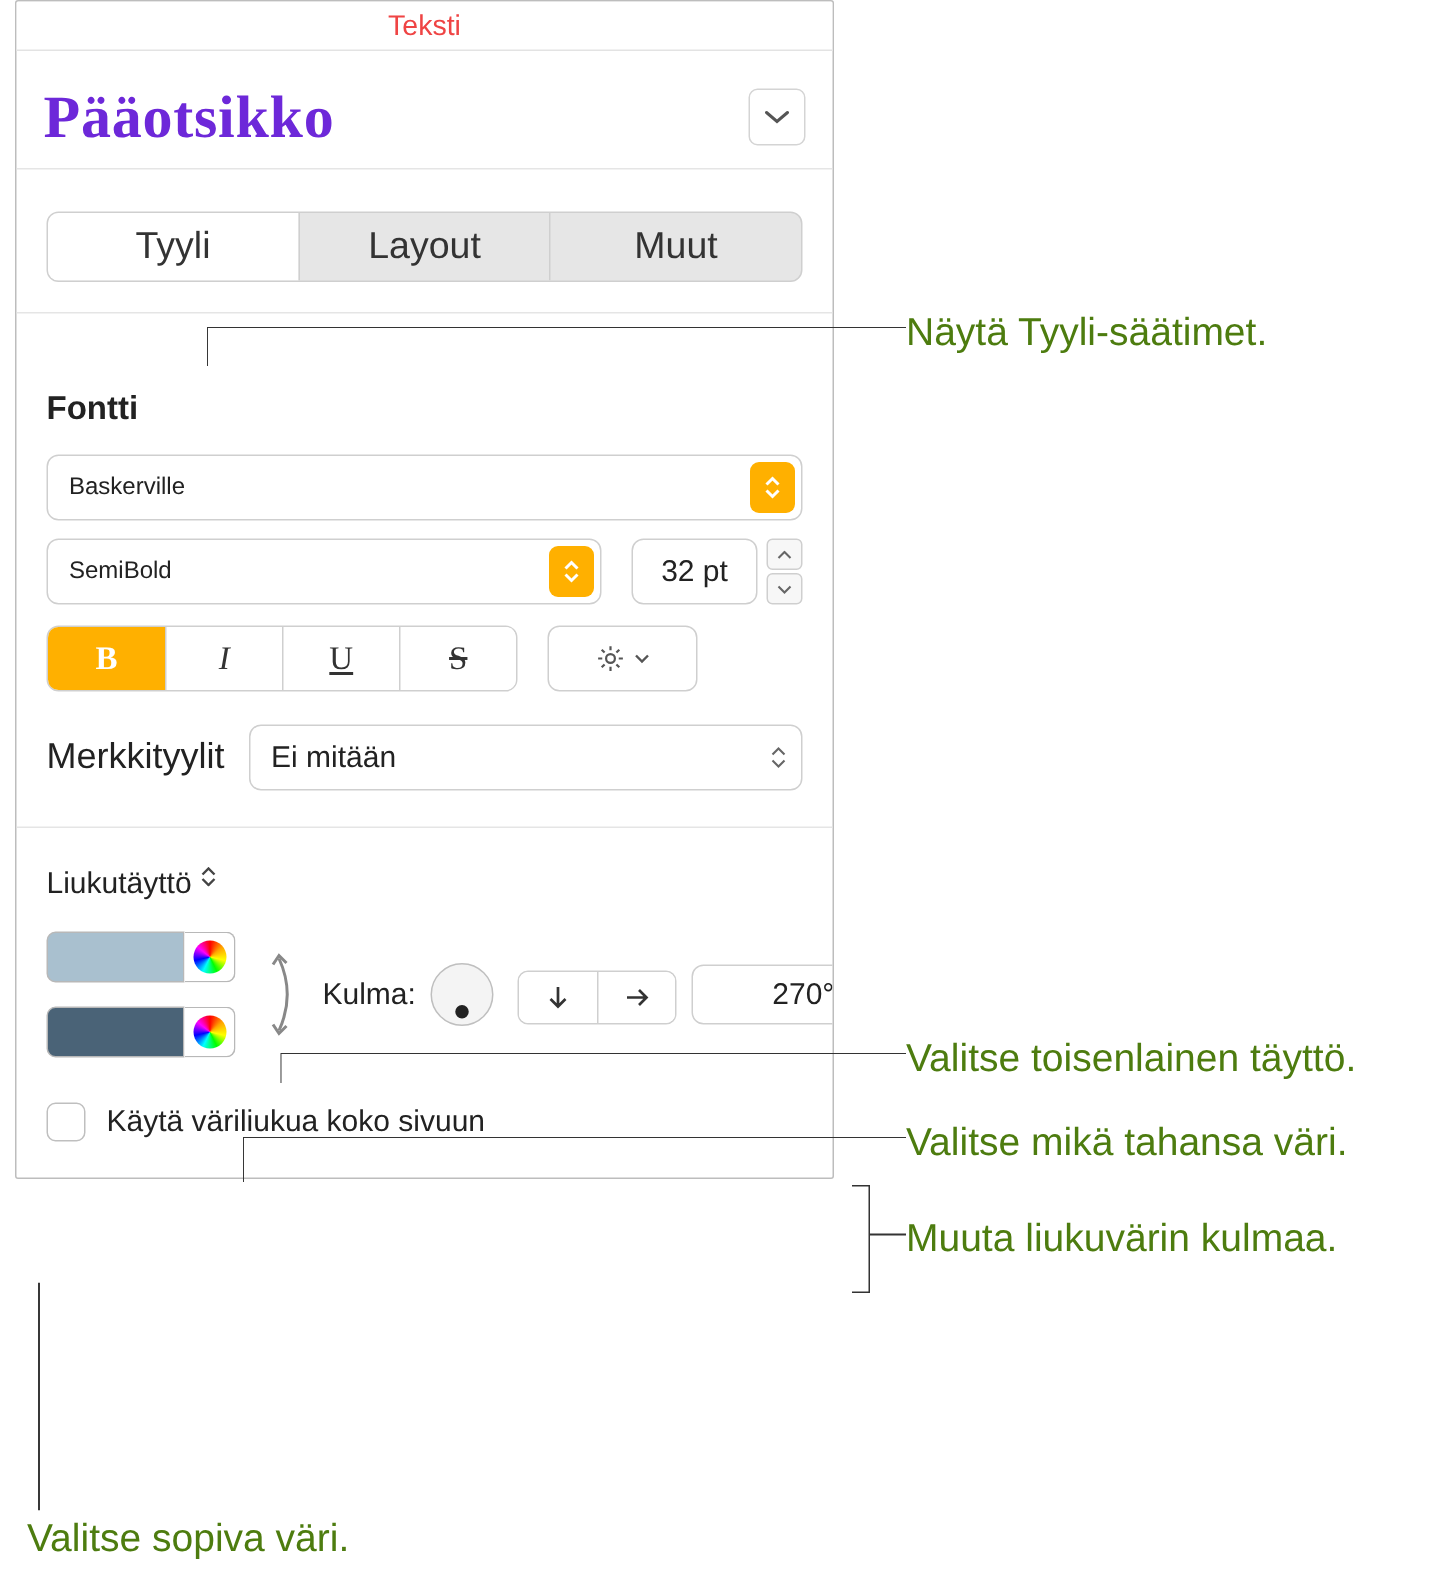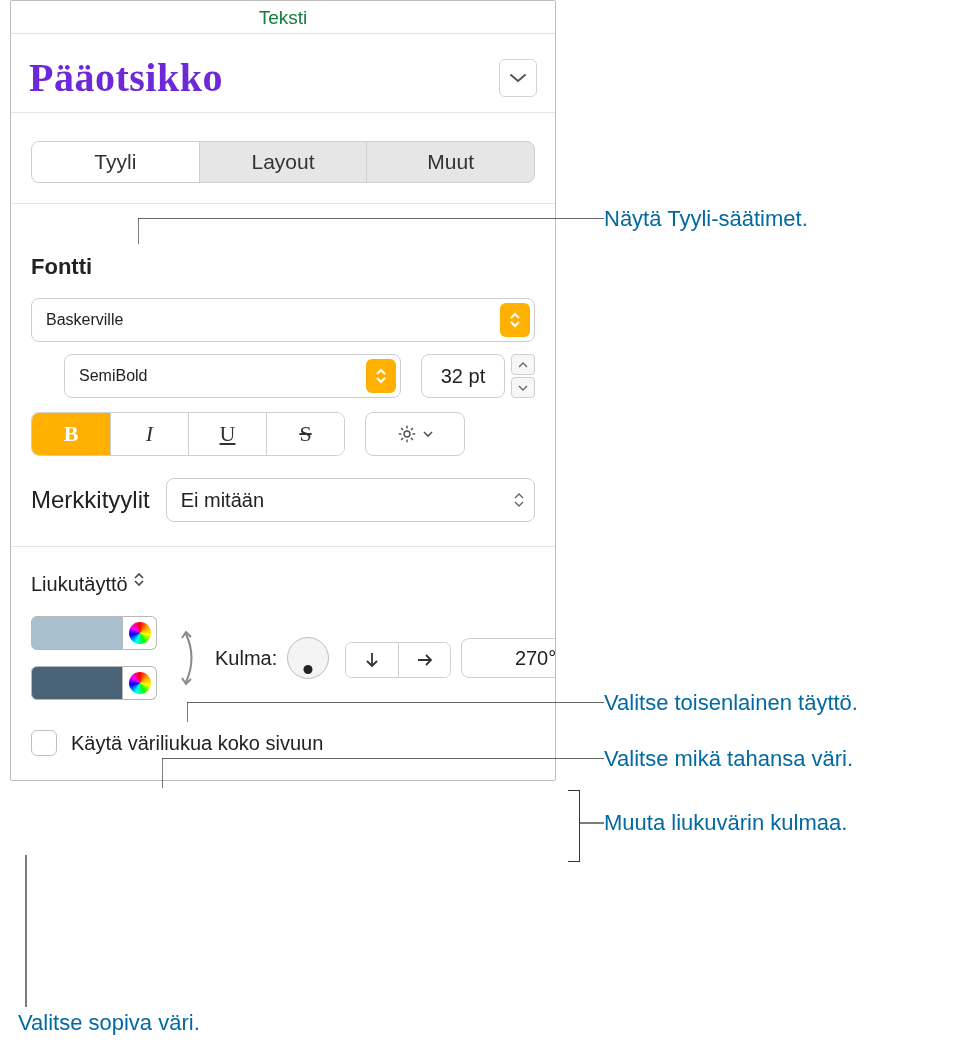--- a/index.html
+++ b/index.html
@@ -19,21 +19,21 @@
     top: 0;
     width: 546px;
     border: 1px solid #bdbdbd;
     border-radius: 2px;
     background: #fff;
     overflow: hidden;
   }
   .panel-title {
     text-align: center;
     font-size: 19px;
-    color: #15803d;
+    color: #ef4444;
     padding: 6px 0 4px;
     border-bottom: 1px solid #e3e3e3;
     background: #fff;
   }
   .style-row {
     padding: 24px 18px 14px;
     display: flex;
     align-items: center;
     justify-content: space-between;
     border-bottom: 1px solid #e5e5e5;
@@ -58,21 +58,21 @@
     display: flex;
     border: 1px solid #cfcfcf;
     border-radius: 8px;
     overflow: hidden;
     background: #e6e6e6;
   }
   .seg button {
     flex: 1;
     border: none;
     background: transparent;
-    font-size: 21px;
+    font-size: 25px;
     padding: 8px 0;
     color: #333;
     cursor: pointer;
   }
   .seg button + button { border-left: 1px solid #cfcfcf; }
   .seg button.active { background: #fff; font-weight: 400; }
   .section { padding: 22px 20px 4px; }
   .section-h { font-size: 22px; font-weight: 600; margin: 28px 0 18px; }
   .popup {
     position: relative;
@@ -86,21 +86,21 @@
     font-size: 16px;
   }
   .popup .arrows {
     position: absolute; right: 4px; top: 4px; bottom: 4px;
     width: 30px;
     background: #ffb000;
     border-radius: 6px;
     display: flex; flex-direction: column; align-items: center; justify-content: center;
   }
   .popup .arrows svg { width: 12px; height: 8px; }
-  .row { display: flex; gap: 20px; margin-top: 12px; margin-left: 33px; }
+  .row { display: flex; gap: 20px; margin-top: 12px; }
   .row .popup { flex: 1; }
   .ptbox { display: flex; gap: 6px; }
   .ptfield {
     width: 84px; height: 44px;
     border: 1px solid #cfcfcf; border-radius: 8px;
     display: flex; align-items: center; justify-content: center;
     font-size: 20px;
   }
   .stepper {
     width: 24px; display: flex; flex-direction: column; gap: 2px;
@@ -195,22 +195,22 @@
     padding-right: 12px; font-size: 20px;
   }
   .cb-row { display: flex; align-items: center; gap: 14px; padding: 26px 20px 24px;}
   .cb {
     width: 26px; height: 26px; border: 1px solid #bfbfbf;
     border-radius: 6px; background: #fff;
   }
   
   .callout {
     position: absolute;
-    font-size: 22px;
-    color: #0369a1;
+    font-size: 26px;
+    color: #4d7c0f;
     white-space: nowrap;
   }
   .lead {
     position: absolute;
     stroke: #333;
     fill: none;
     stroke-width: 1.3;
     pointer-events: none;
   }
   .bracket {

